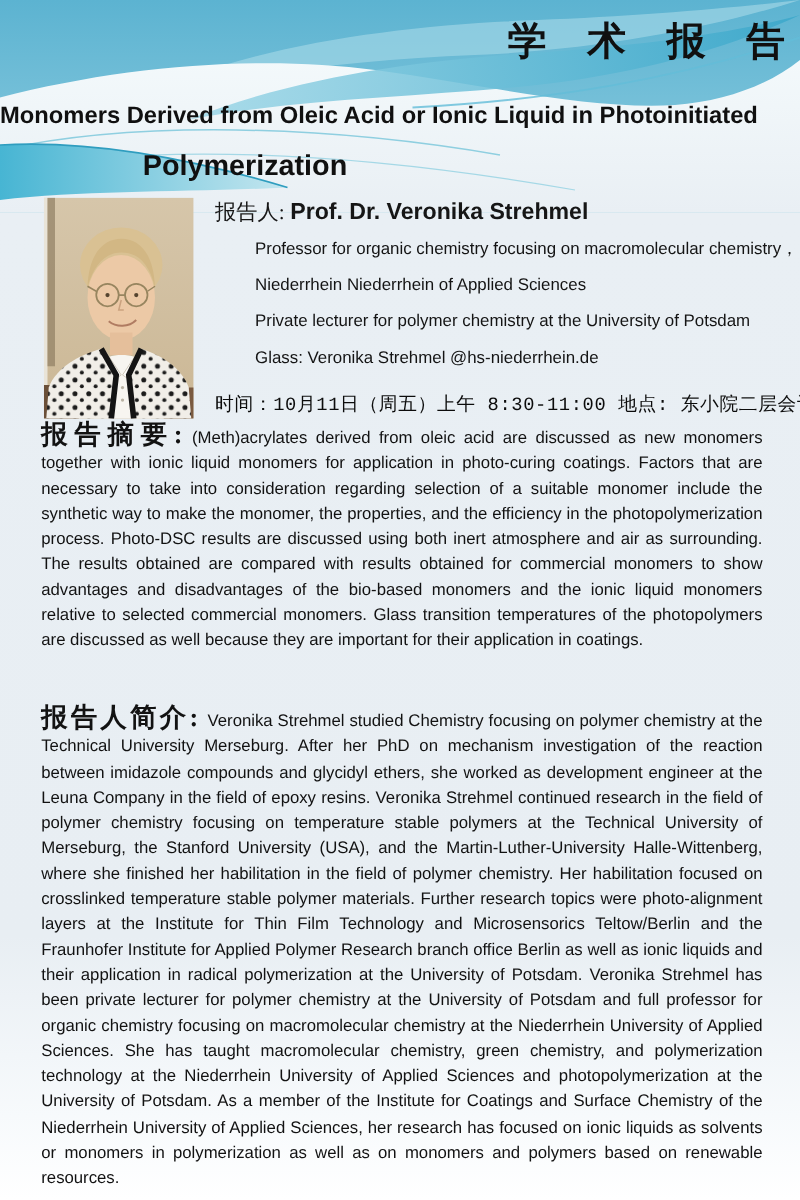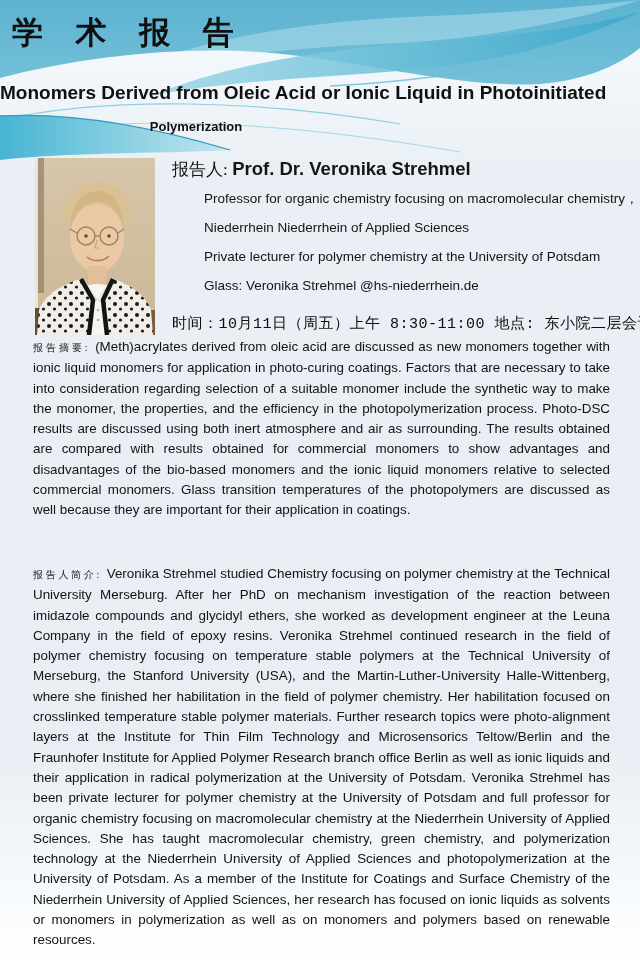--- a/index.html
+++ b/index.html
@@ -3,51 +3,51 @@
 <meta charset="utf-8">
 <style>
   html,body{margin:0;padding:0;background:#ffffff;}
   .poster{
     position:relative;width:640px;height:960px;margin:0 auto;overflow:hidden;
     background:linear-gradient(180deg,#e9eff4 0%,#e9eff4 18%,#e8eef3 78%,#f7fafc 93%,#ffffff 100%);
     font-family:"Liberation Sans",sans-serif;color:#161616;
   }
   .header-waves{position:absolute;top:0;left:0;width:640px;height:170px;}
   .title-cn{
-    position:absolute;top:12px;left:0;width:640px;text-align:left;
+    position:absolute;top:12px;left:0;width:640px;text-align:right;
     font-family:"Liberation Sans",sans-serif;font-weight:bold;font-size:31px;
     letter-spacing:12px;padding-left:12px;box-sizing:border-box;color:#101010;
   }
   .title-en-1{
     position:absolute;top:82px;left:0;width:640px;
     font-weight:bold;font-size:19px;color:#101010;
   }
   .title-en-2{
     position:absolute;top:119px;left:0;width:392px;text-align:center;
-    font-weight:bold;font-size:13px;color:#101010;
+    font-weight:bold;font-size:23px;color:#101010;
   }
   .speaker-row{position:absolute;top:158px;left:35px;width:572px;display:flex;}
   .photo-frame{width:120px;height:177px;flex:0 0 120px;overflow:hidden;}
   .speaker-info{margin-left:17px;display:flex;flex-direction:column;width:100%;}
   .speaker-name-line{font-size:16px;height:26px;white-space:nowrap;}
   .speaker-name-line .cn{font-family:"Liberation Serif",serif;font-size:17px;}
   .speaker-name-line .nm{font-weight:bold;font-size:18.5px;}
   .role-line{font-size:13.5px;line-height:29px;white-space:nowrap;color:#141414;margin-left:32px;}
   .schedule-line{
     margin-top:14px;font-family:Liberation Mono, monospace;font-size:15px;
     white-space:nowrap;color:#0c0c0c;letter-spacing:0.5px;
   }
   .para{
     position:absolute;left:33px;width:577px;text-align:justify;
     font-size:13.4px;line-height:20.3px;color:#121212;
   }
   .para-abstract{top:337px;}
   .para-bio{top:564px;}
   .cn-label{
-    font-family:"Liberation Serif",serif;font-weight:normal;font-size:10px;
+    font-family:"Liberation Serif",serif;font-weight:bold;font-size:21px;
     letter-spacing:2.5px;padding-right:5px;
   }
   .footer-line{
     position:absolute;top:960px;left:0;right:60px;text-align:center;white-space:nowrap;
   }
   .footer-line .cn{font-family:"Liberation Serif",serif;font-size:13.5px;margin-right:22px;}
   .footer-line .em{font-family:"Liberation Sans",sans-serif;font-size:13.5px;}
 </style>
 </head>
 <body>

